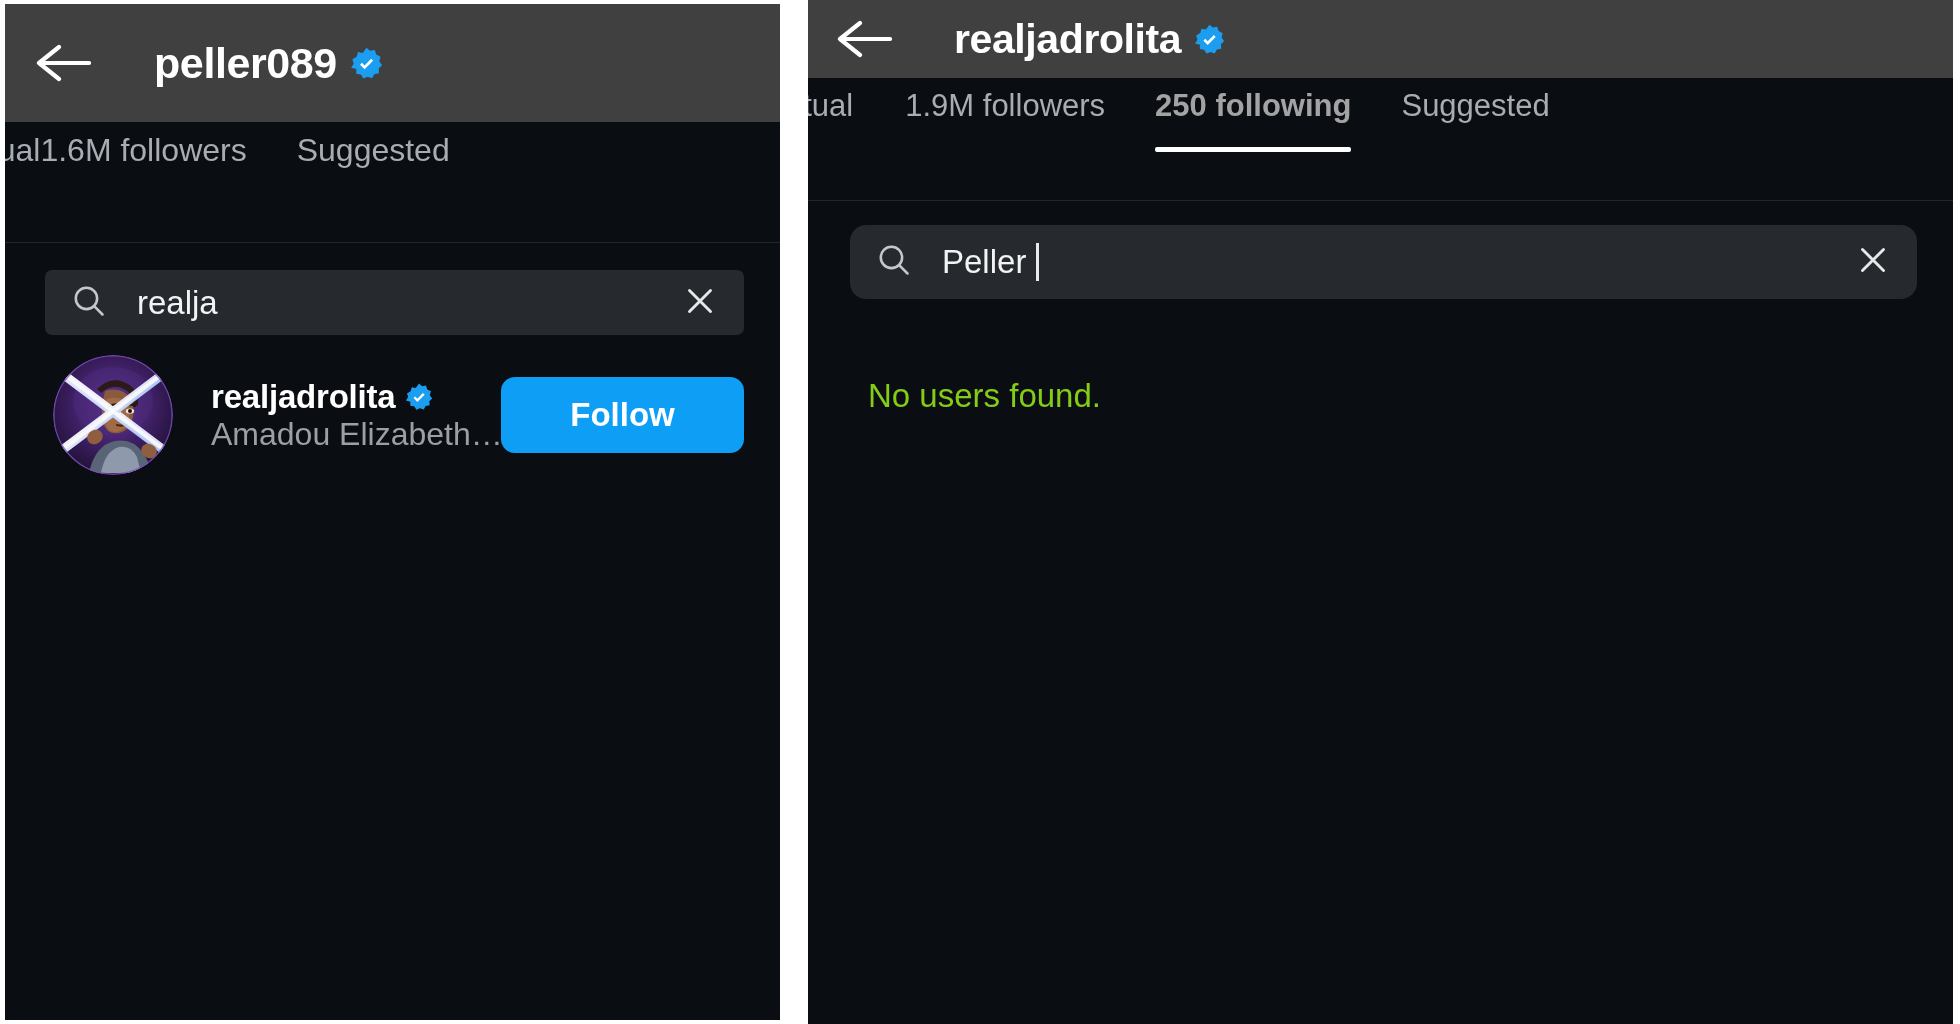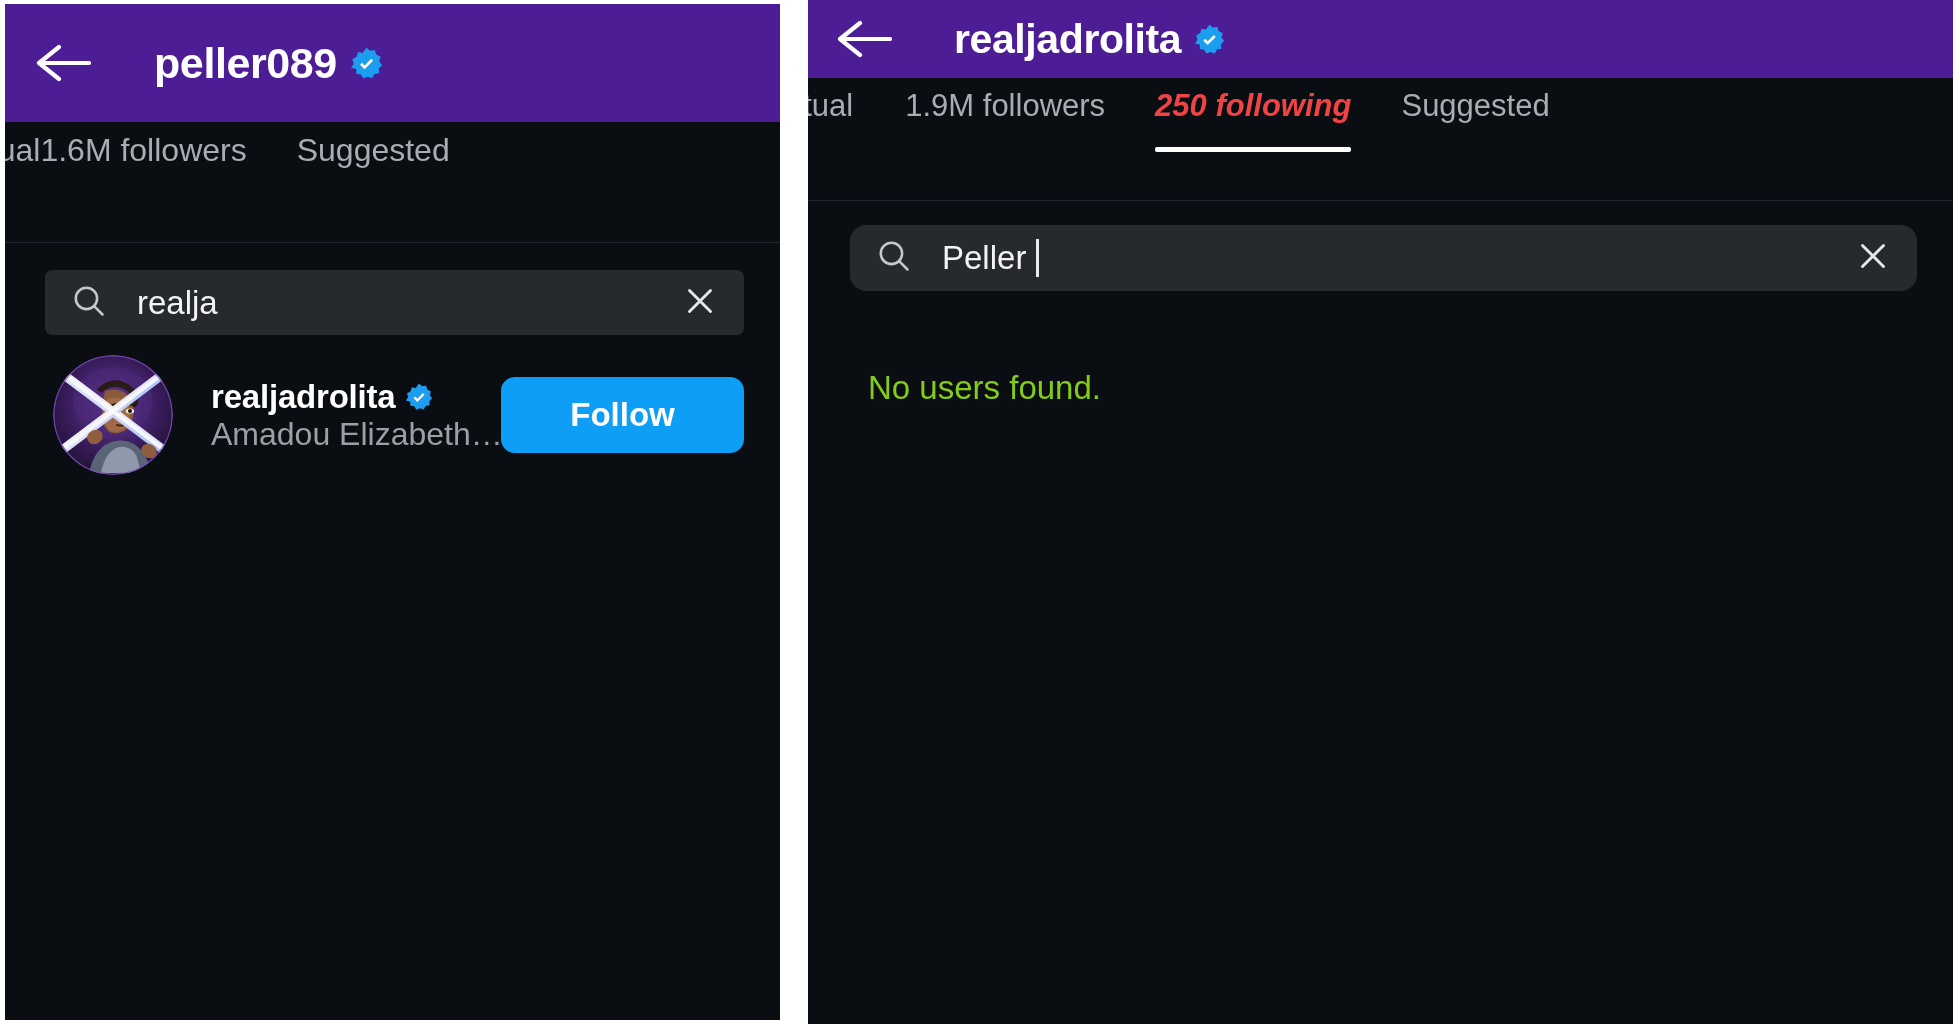--- a/index.html
+++ b/index.html
@@ -24,21 +24,21 @@
     overflow: hidden;
   }
   .panel-left  { width: 775px; margin-left: 5px; margin-top: 4px; height: 1016px; }
   .gutter      { width: 28px; height: 1024px; background: #ffffff; }
   .panel-right { width: 1145px; height: 1024px; }
 
   
   .hdr {
     display: flex;
     align-items: center;
-    background: #4c1d95;
+    background: #404040;
   }
   .hdr-left  { height: 118px; padding-left: 30px; }
   .hdr-right { height: 78px;  padding-left: 28px; }
 
   .back-icon {
     flex: 0 0 auto;
     display: inline-block;
     position: relative;
     cursor: pointer;
   }
@@ -75,23 +75,22 @@
   .tab {
     color: #a8adb3;
     font-size: 32px;
     font-weight: 400;
     position: relative;
     cursor: pointer;
     padding-top: 10px;
   }
   .tabs-right .tab { font-size: 31px; }
   .tab.active {
-    color: #ef4444;
+    color: #a3a3a3;
     font-weight: 700;
-    font-style: italic;
   }
   .tab .tab-underline {
     display: none;
   }
   .tab.active .tab-underline {
     display: block;
     position: absolute;
     left: 0; right: 0;
     bottom: -28px;
     height: 5px;
@@ -121,21 +120,21 @@
 
   .search-bar {
     display: flex;
     align-items: center;
     background: #262a2e;
     border-radius: 7px;
     height: 65px;
     padding: 0 26px;
     cursor: text;
   }
-  .search-bar-right { height: 66px; border-radius: 16px; }
+  .search-bar-right { height: 74px; border-radius: 16px; }
 
   .search-icon { flex: 0 0 auto; display: block; }
   .search-value {
     flex: 1 1 auto;
     color: #f2f3f5;
     font-size: 33px;
     margin-left: 30px;
     display: flex;
     align-items: center;
   }

